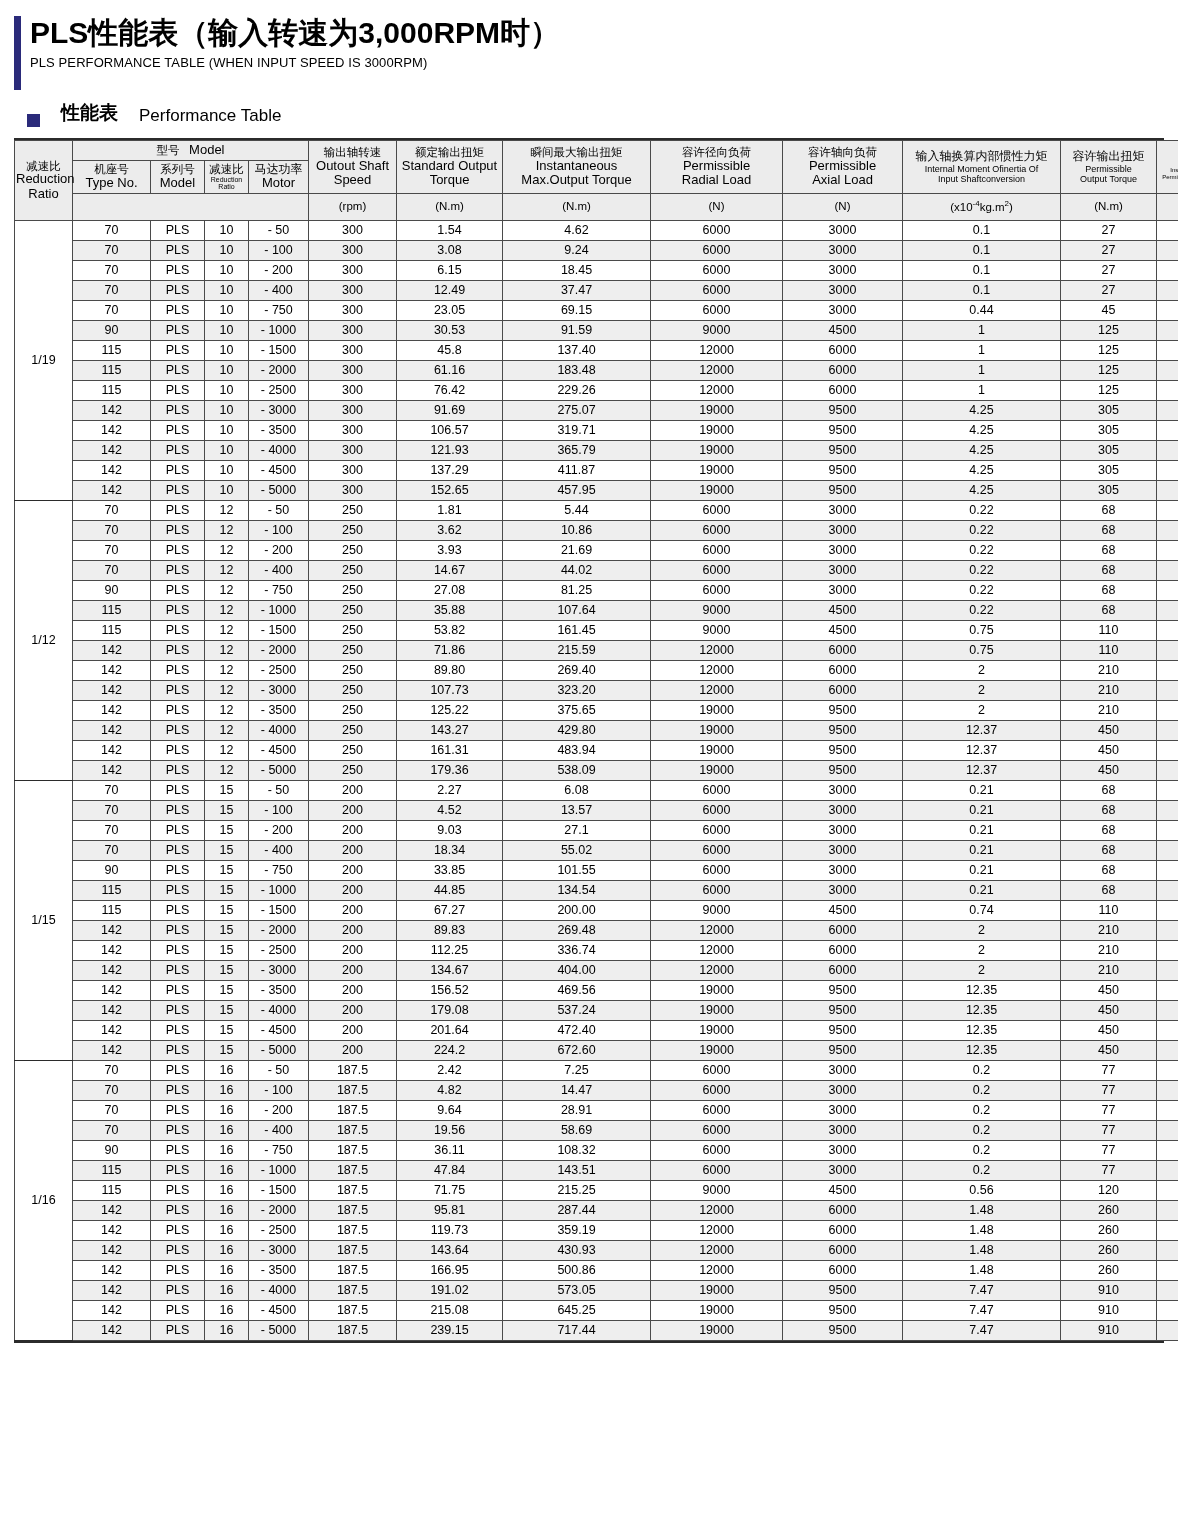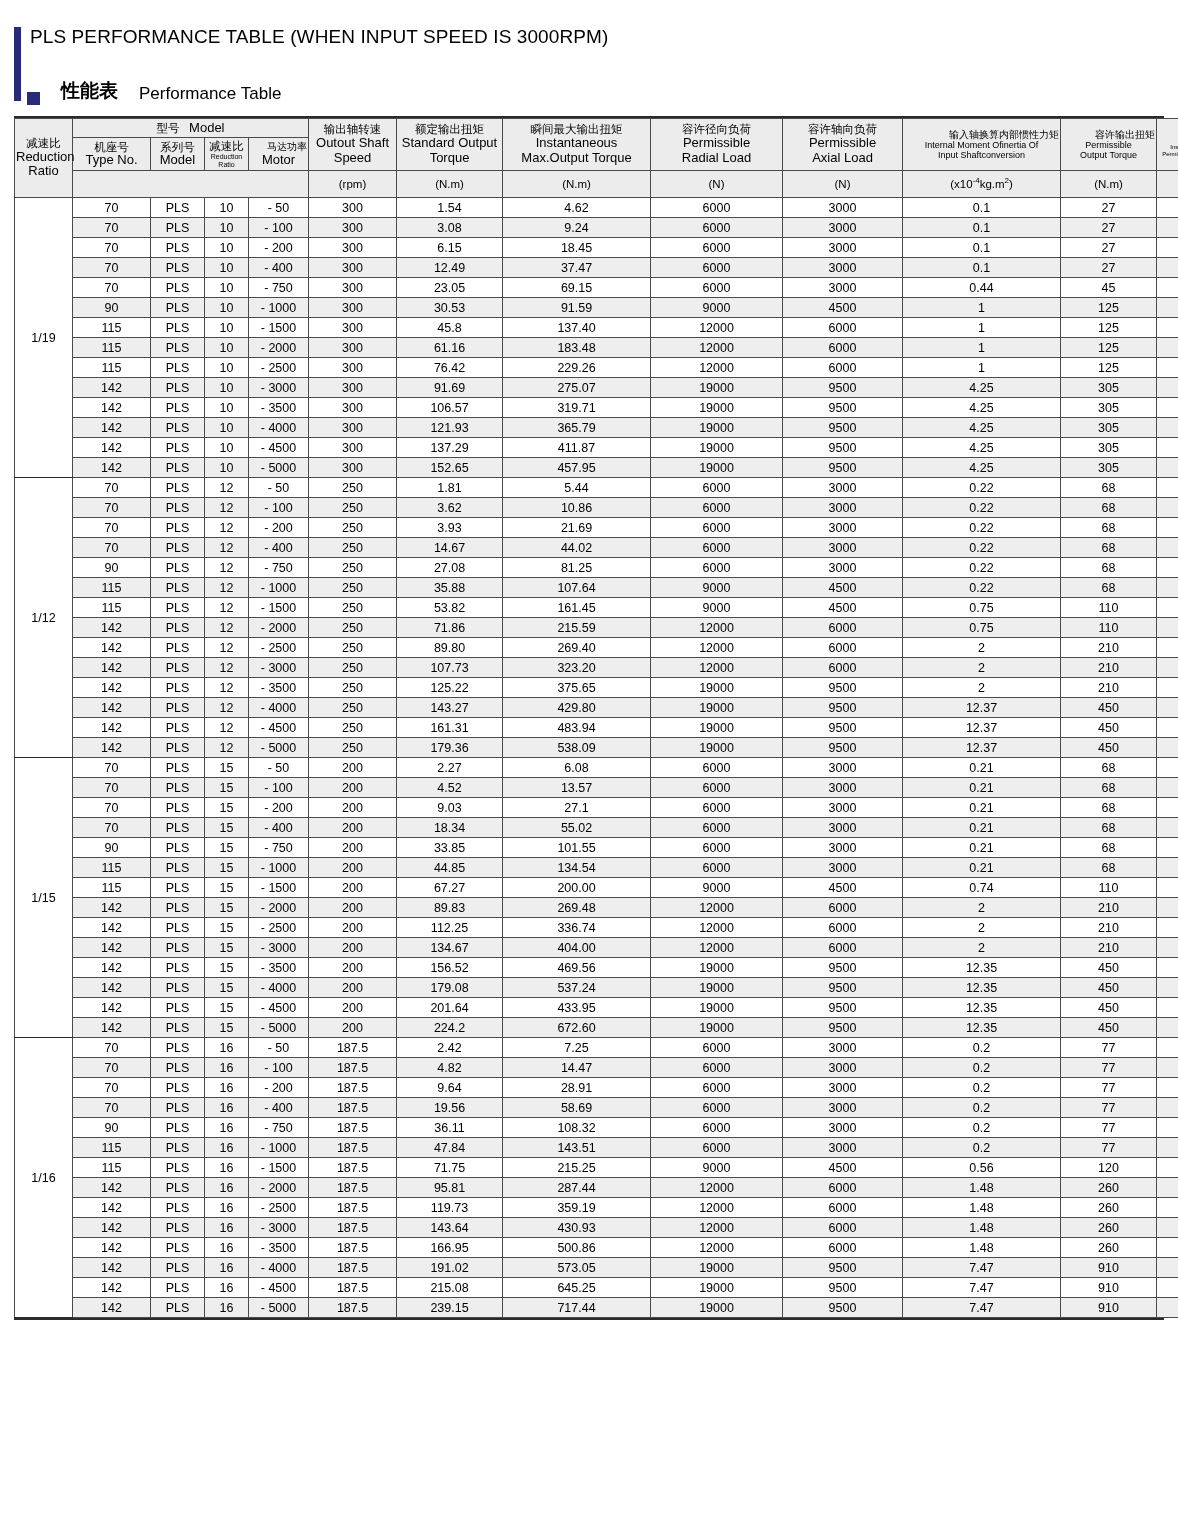--- a/index.html
+++ b/index.html
@@ -34,25 +34,25 @@
     background: #2a2a7a;
   }
   .title-cn {
     font-size: 30px;
     font-weight: bold;
     letter-spacing: 0px;
     line-height: 1.28;
     white-space: nowrap;
   }
   .title-en {
-    font-size: 19px;
+    font-size: 13px;
     font-weight: normal;
     letter-spacing: 0.1px;
     line-height: 1.3;
-    margin-top: 11px;
+    margin-top: 3px;
     white-space: nowrap;
   }
 
   .section-label {
     margin: 28px 0 12px 13px;
     display: flex;
     align-items: flex-end;
     gap: 21px;
   }
   .section-square {
@@ -95,21 +95,21 @@
     font-weight: normal;
   }
   
   table.perf thead th {
     background: #ececec;
     font-size: 11.5px;
     padding: 2px 1px;
   }
   thead .hd-cn { font-size: 11.5px; display:block; }
   thead .hd-en { font-size: 13px; display:block; }
-  thead .hd-cn.sm { font-size: 10px; text-align: right; }
+  thead .hd-cn.sm { font-size: 12px; }
   thead .hd-en.sm { font-size: 9px; }
   thead .hd-en.xs { font-size: 7px; line-height:1.08; }
   thead .hd-cn.tiny { font-size: 6px; line-height:1.1; }
   thead .hd-en.tiny { font-size: 6px; line-height:1.1; }
   th.unit-row-cell {
     background: #ececec;
     font-size: 12px;
     height: 22px;
     margin-left: 14px;
   }
@@ -154,20 +154,21 @@
   col.c-instmax { width: 80px; }
 
   sup.expo { font-size: 8px; vertical-align: super; }
 </style>
 </head>
 <body>
 
 <div class="page-header">
   <div class="title-group">
     <span class="title-bar"></span>
+    <div class="title-cn">PLS性能表（输入转速为3,000RPM时）</div>
     <div class="title-en">PLS PERFORMANCE TABLE (WHEN INPUT SPEED IS 3000RPM)</div>
   </div>
 
   <div class="section-label">
     <span class="section-square"></span>
     <span class="section-cn">性能表</span>
     <span class="section-en">Performance Table</span>
   </div>
 </div>
 
@@ -837,21 +838,21 @@
           <td>450</td>
           <td>900</td>
         </tr>
         <tr>
           <td>142</td>
           <td>PLS</td>
           <td>15</td>
           <td class="motor-cell">- 4500</td>
           <td>200</td>
           <td>201.64</td>
-          <td>433.95</td>
+          <td>472.40</td>
           <td>19000</td>
           <td>9500</td>
           <td>12.35</td>
           <td>450</td>
           <td>900</td>
         </tr>
         <tr class="alt">
           <td class="blockend">142</td>
           <td class="blockend">PLS</td>
           <td class="blockend">15</td>

